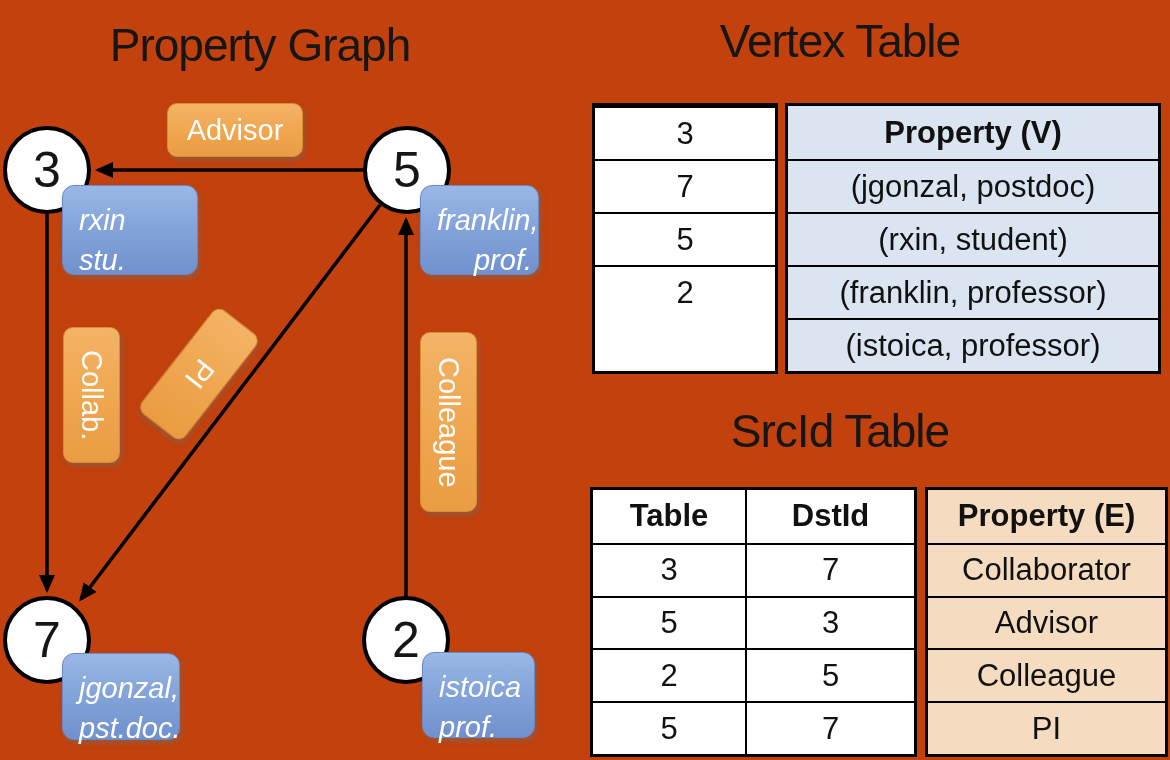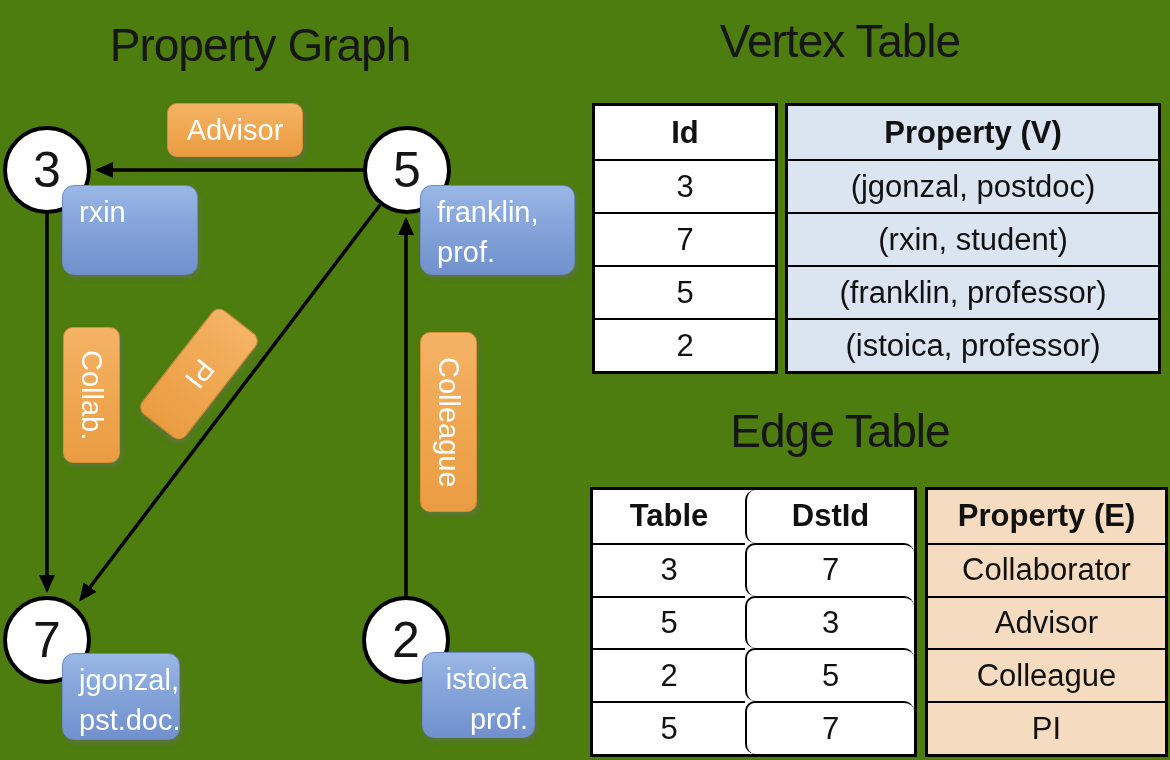--- a/index.html
+++ b/index.html
@@ -1,51 +1,51 @@
 <!DOCTYPE html>
 <html><head>
 <meta charset="utf-8">
 <style>
   html,body{margin:0;padding:0;background:#fff;}
-  .canvas{position:relative;width:1170px;height:760px;background:#4d7c0f;overflow:hidden;
+  .canvas{position:relative;width:1170px;height:760px;background:#c2410c;overflow:hidden;
           font-family:"Liberation Sans",sans-serif;color:#111;}
 
   .big-title{position:absolute;font-size:46px;font-weight:normal;color:#161616;
              text-align:center;letter-spacing:-1px;white-space:nowrap;}
 
   
   .edges-svg{position:absolute;left:0;top:0;width:580px;height:760px;z-index:1;}
 
   .node{position:absolute;width:88px;height:88px;box-sizing:border-box;
         border:4px solid #000;border-radius:50%;background:#fff;z-index:2;
         display:flex;align-items:center;justify-content:center;
         font-size:50px;color:#161616;}
 
   .vprop{position:absolute;box-sizing:border-box;border-radius:12px;z-index:3;
          background:linear-gradient(180deg,#9ab8e6 0%,#84a4da 45%,#7191ce 100%);
          border:1px solid #6d89c4;color:#fff;font-size:29px;line-height:40px;
-         padding:6px 6px 0 16px;box-shadow:2px 3px 5px rgba(110,110,110,0.5);}
+         padding:14px 6px 0 16px;box-shadow:2px 3px 5px rgba(110,110,110,0.5);font-style:italic;}
 
   .eprop{position:absolute;box-sizing:border-box;border-radius:10px;z-index:3;
          background:linear-gradient(180deg,#f4b366 0%,#efa64f 55%,#ea9c42 100%);
          border:1px solid #db8f35;color:#fff;font-size:29px;
          display:flex;align-items:center;justify-content:center;
          box-shadow:2px 3px 5px rgba(110,110,110,0.5);}
   .eprop .vtext{writing-mode:vertical-rl;text-orientation:mixed;}
   .eprop.rotated{transform:rotate(38deg);}
 
   
   .tcol{position:absolute;box-sizing:border-box;border:3px solid #000;
         display:grid;grid-template-rows:repeat(5,1fr);background:#fff;}
   .cell{box-sizing:border-box;border-top:2.5px solid #000;
         display:flex;align-items:center;justify-content:center;
         font-size:31px;color:#111;white-space:nowrap;}
   .cell.first{border-top:none;}
   .cell.hdr{font-weight:bold;}
-  .cell.cleft{border-left:2.5px solid #000;border-radius:10px;}
+  .cell.cleft{border-left:2.5px solid #000;}
   .twocol{grid-template-columns:152px 1fr;}
   .vblue .cell{background:#dbe5f1;}
   .epeach .cell{background:#f5dcc0;}
 </style>
 </head>
 <body>
 
 <div class="canvas">
 
   <div class="big-title" style="left:30px;top:18px;width:460px;">Property Graph</div>
@@ -70,66 +70,66 @@
     </div>
   <div class="node" style="left:3px;top:596px;">
       <span>7</span>
     </div>
   <div class="node" style="left:362px;top:596px;">
       <span>2</span>
     </div>
 
   <div class="vprop" style="left:62px;top:185px;width:136px;height:90px;">
     <div>rxin</div>
+    <div>stu.</div>
   </div>
-  <div class="vprop" style="left:420px;top:185px;width:155px;height:90px;">
+  <div class="vprop" style="left:420px;top:185px;width:119px;height:90px;text-align:right;">
     <div>franklin,</div>
     <div>prof.</div>
   </div>
   <div class="vprop" style="left:62px;top:653px;width:118px;height:87px;">
     <div>jgonzal,</div>
     <div>pst.doc.</div>
   </div>
-  <div class="vprop" style="left:422px;top:652px;width:113px;height:86px;text-align:right;">
+  <div class="vprop" style="left:422px;top:652px;width:113px;height:86px;">
     <div>istoica</div>
     <div>prof.</div>
   </div>
 
   <div class="eprop" style="left:167px;top:103px;width:136px;height:54px;">
     <span>Advisor</span>
   </div>
   <div class="eprop" style="left:63px;top:327px;width:57px;height:136px;">
     <span class="vtext">Collab.</span>
   </div>
   <div class="eprop rotated" style="left:171px;top:308px;width:56px;height:132px;">
     <span class="vtext">PI</span>
   </div>
   <div class="eprop" style="left:420px;top:332px;width:57px;height:180px;">
     <span class="vtext">Colleague</span>
   </div>
 
   <div class="big-title" style="left:590px;top:14px;width:500px;">Vertex Table</div>
 
   <div class="tcol" style="left:592px;top:103px;width:186px;height:271px;">
-    <div class="cell hdr first">Id</div>
     <div class="cell">3</div>
     <div class="cell">7</div>
     <div class="cell">5</div>
     <div class="cell">2</div>
   </div>
 
   <div class="tcol vblue" style="left:785px;top:103px;width:376px;height:271px;">
     <div class="cell hdr first">Property (V)</div>
     <div class="cell">(jgonzal, postdoc)</div>
     <div class="cell">(rxin, student)</div>
     <div class="cell">(franklin, professor)</div>
     <div class="cell">(istoica, professor)</div>
   </div>
 
-  <div class="big-title" style="left:590px;top:404px;width:500px;">Edge Table</div>
+  <div class="big-title" style="left:590px;top:404px;width:500px;">SrcId Table</div>
 
   <div class="tcol twocol" style="left:590px;top:487px;width:327px;height:270px;">
     <div class="cell hdr first">Table</div>
     <div class="cell hdr first cleft">DstId</div>
     <div class="cell">3</div>
     <div class="cell cleft">7</div>
     <div class="cell">5</div>
     <div class="cell cleft">3</div>
     <div class="cell">2</div>
     <div class="cell cleft">5</div>

